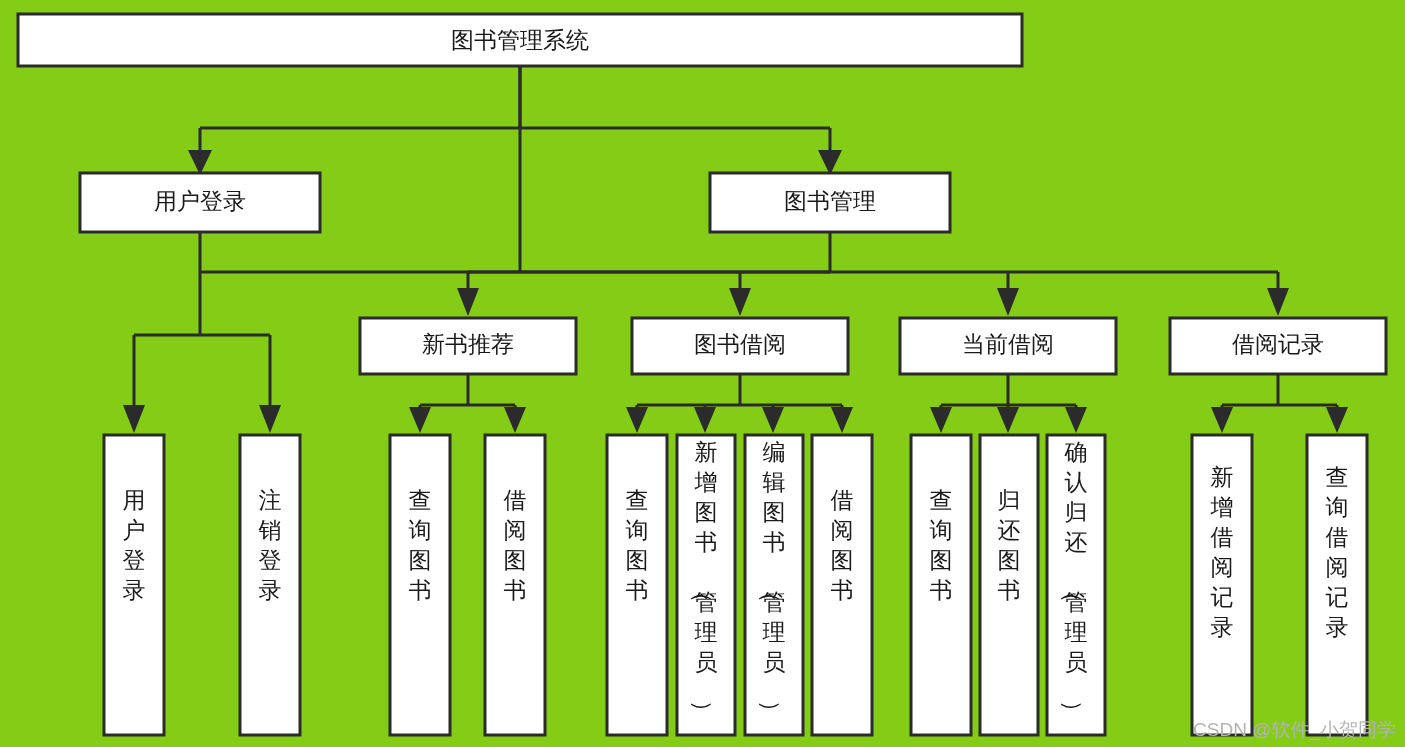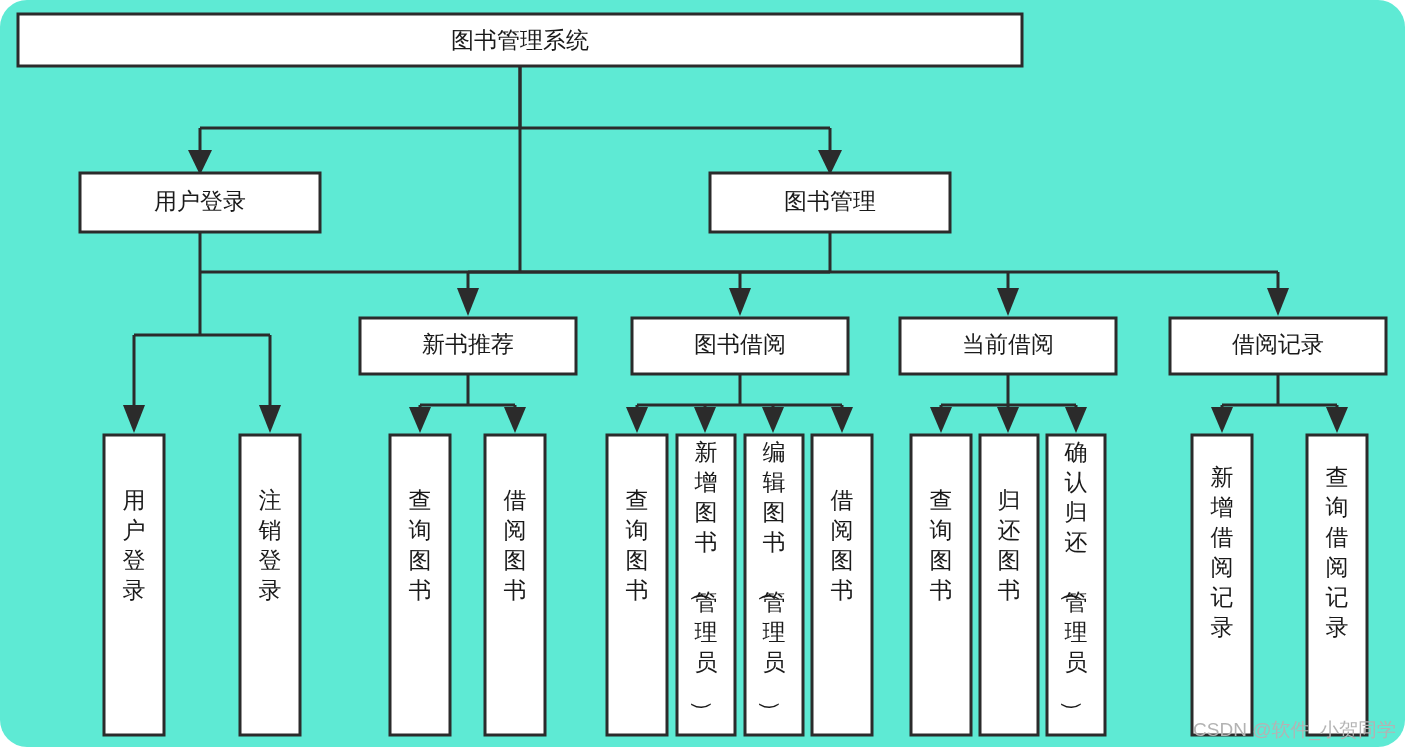--- a/index.html
+++ b/index.html
@@ -8,23 +8,22 @@
     padding: 0;
     background: #ffffff;
   }
   body {
     font-family: "Liberation Sans", "DejaVu Sans", sans-serif;
   }
   #diagram-root {
     position: relative;
     width: 1405px;
     height: 747px;
-    background: #5eead4;
+    background: #84cc16;
     overflow: hidden;
-    border-radius: 27px;
   }
   svg.diagram-canvas {
     position: absolute;
     left: 0;
     top: 0;
     width: 1405px;
     height: 747px;
     display: block;
   }
   .node-rect {

